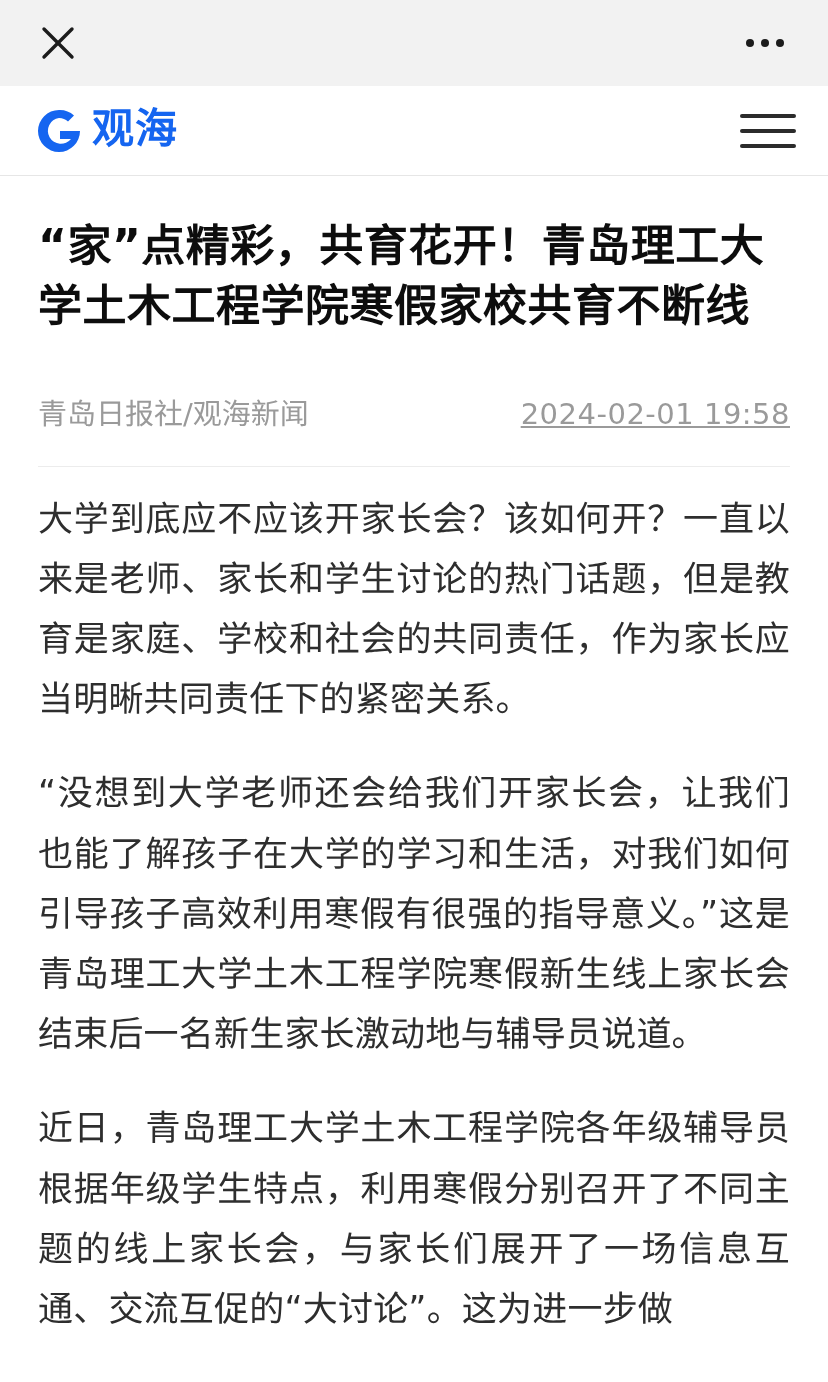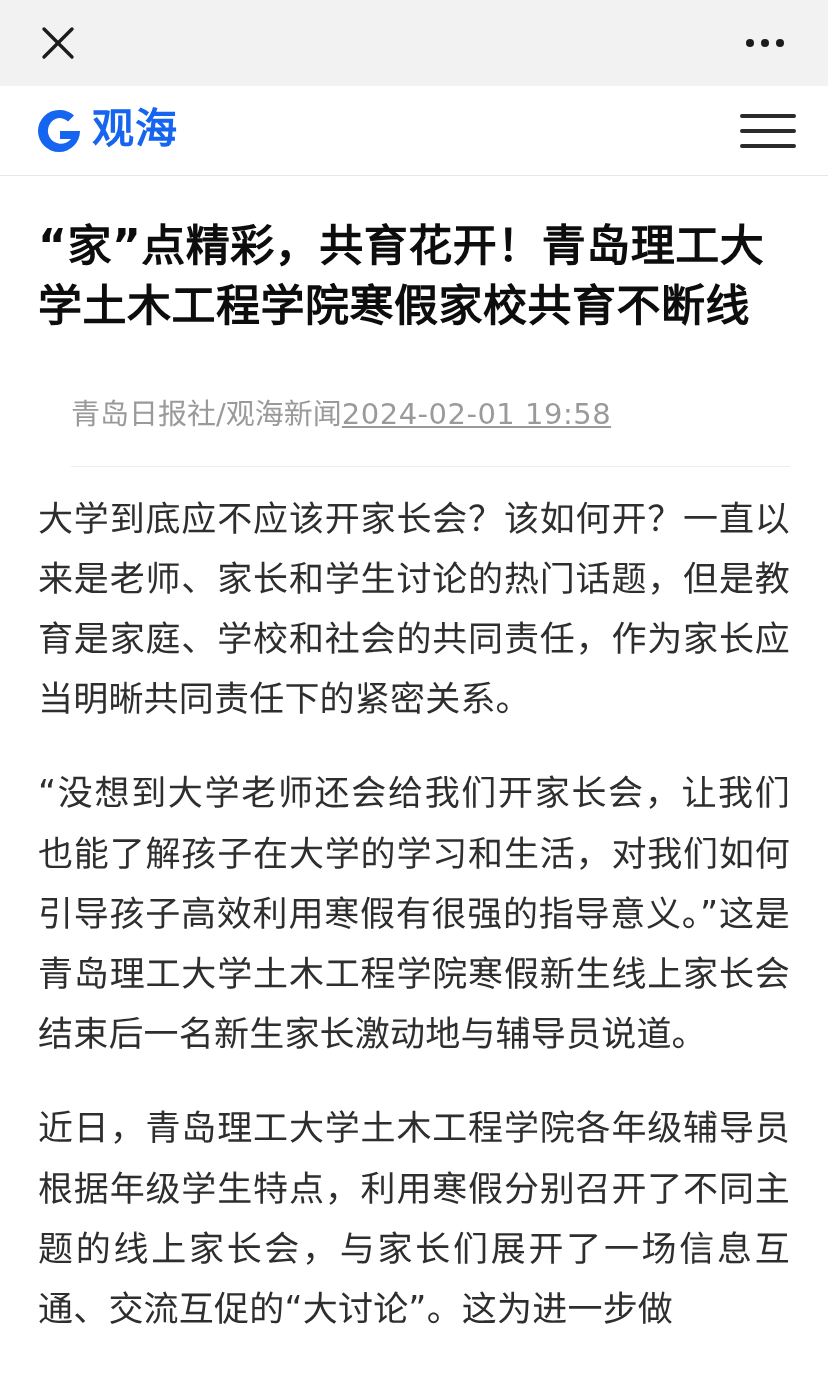--- a/index.html
+++ b/index.html
@@ -127,24 +127,24 @@
     line-height: 1.36;
     font-weight: 700;
     color: #0d0d0d;
     margin: 0;
     letter-spacing: 0.5px;
     font-family: "DejaVu Sans", "Liberation Sans", sans-serif;
   }
   .meta-row {
     display: flex;
     align-items: baseline;
+    justify-content: space-between;
     margin-top: 54px;
     padding-bottom: 34px;
     border-bottom: 1px solid #ececec;
-    margin-left: 33px;
   }
   .meta-source {
     font-size: 29px;
     color: #9a9a9a;
     font-family: "DejaVu Sans", "Liberation Sans", sans-serif;
   }
   .meta-time {
     font-size: 29px;
     color: #9a9a9a;
     letter-spacing: 0.5px;

